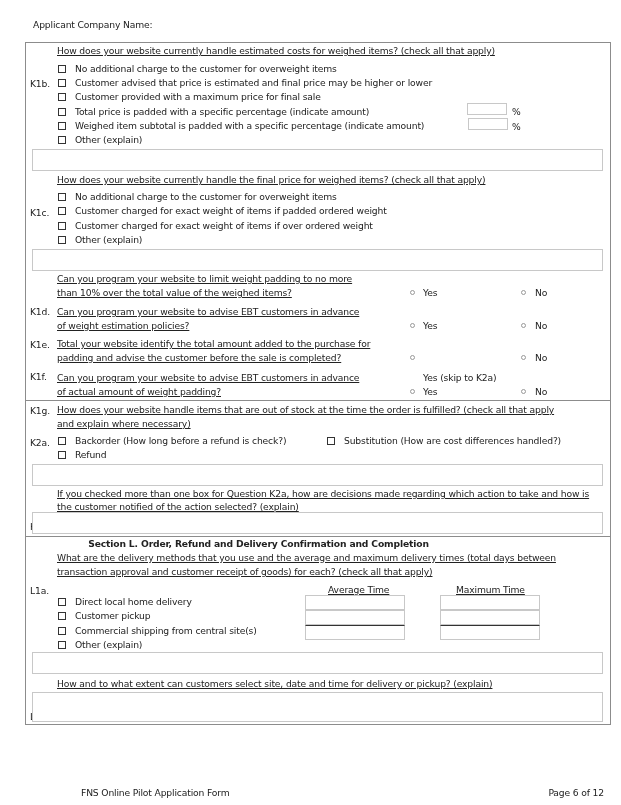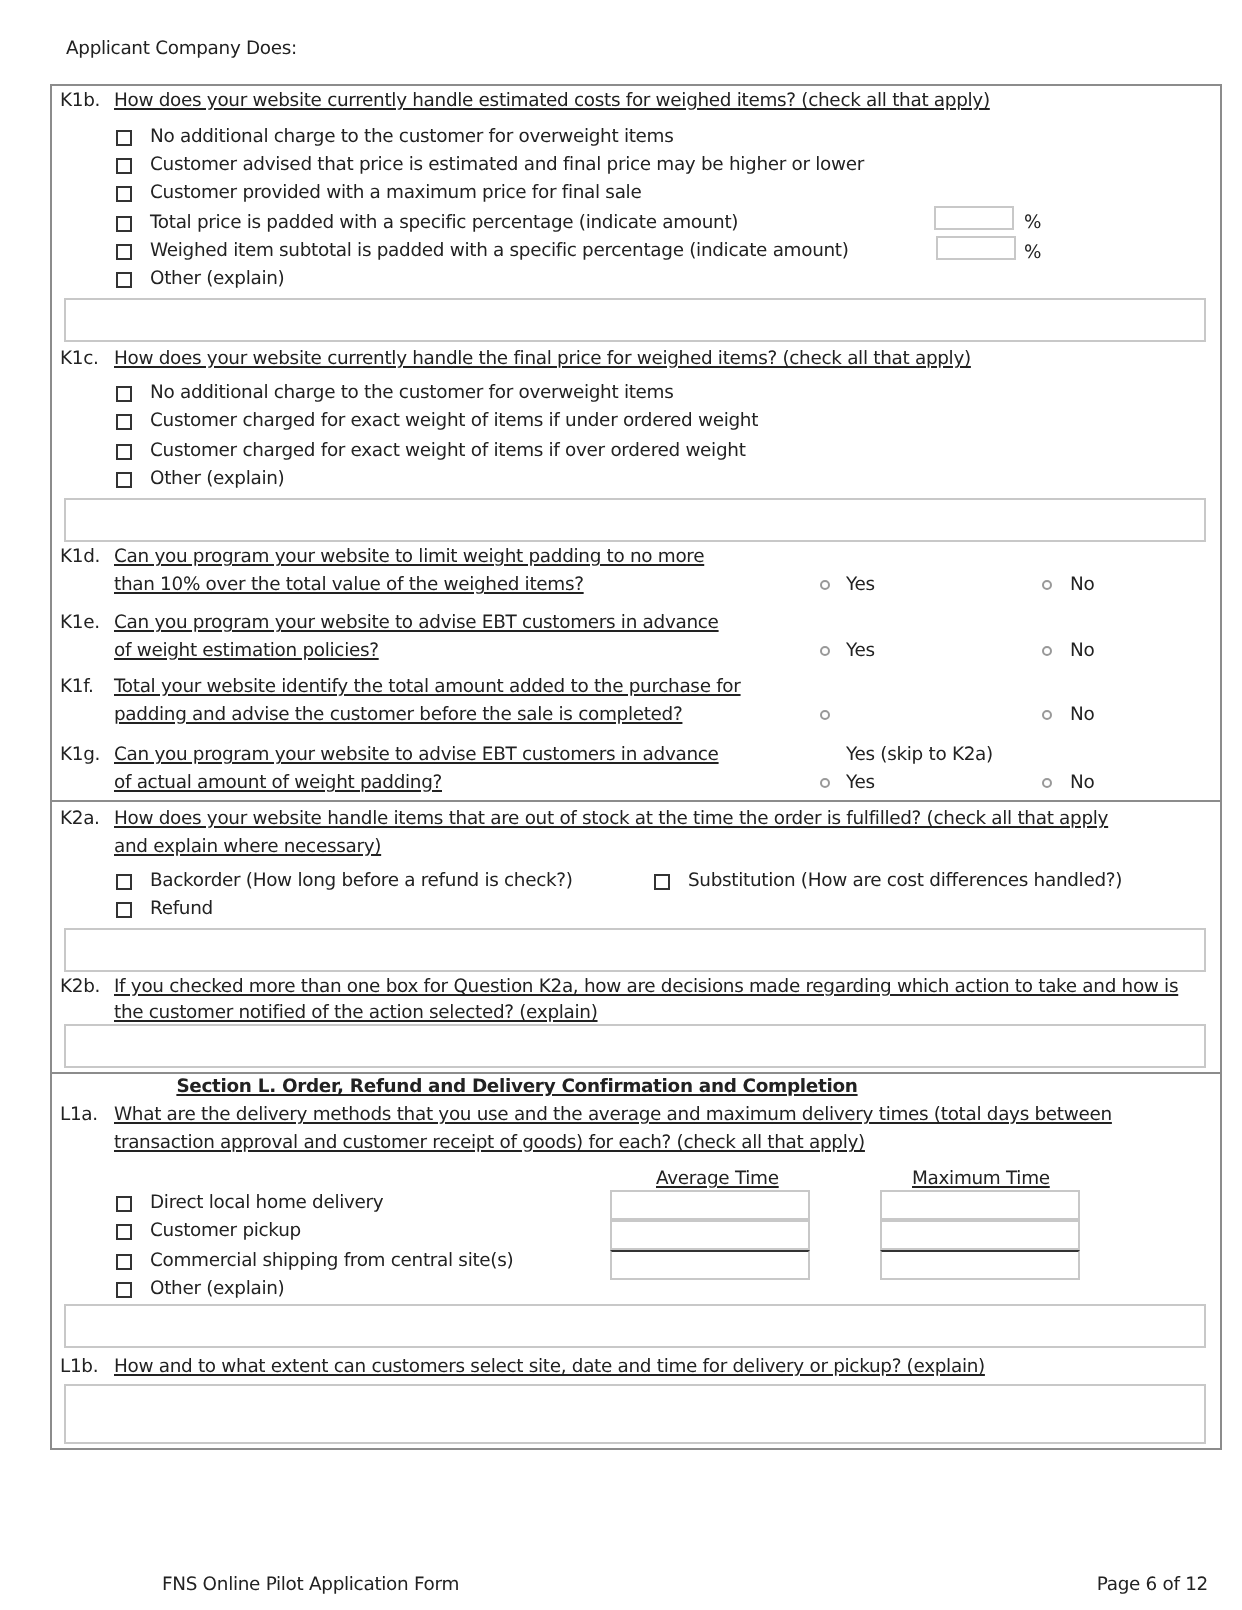--- a/index.html
+++ b/index.html
@@ -3,38 +3,38 @@
 <meta charset="utf-8">
 <style>
   html, body { margin: 0; padding: 0; background: #ffffff; }
   body { width: 621px; height: 805px; position: relative; overflow: hidden;
          font-family: "DejaVu Sans", sans-serif; font-size: 9.2px; color: #222; letter-spacing: -0.15px; }
   .abs { position: absolute; white-space: nowrap; }
   .company { left: 33px; top: 19px; }
   .frame { position: absolute; left: 25px; top: 42px; width: 586px; height: 683px;
            border: 1px solid #8c8c8c; box-sizing: border-box; }
   .hline { position: absolute; left: 25px; width: 586px; height: 0; border-top: 1px solid #8c8c8c; }
-  .qid { position: absolute; left: 30px; }
+  .qid { position: absolute; left: 30px; margin-top: 33px; }
   .qtext { position: absolute; left: 57px; text-decoration: underline; }
   .cb { position: absolute; width: 8px; height: 8px; border: 1px solid #333; box-sizing: border-box; background: #fff; }
   .cb-label { position: absolute; }
   .tbox { position: absolute; border: 1px solid #c8c8c8; box-sizing: border-box; background: #fff; }
   .pct-box { position: absolute; width: 40px; height: 12px; border: 1px solid #c8c8c8; box-sizing: border-box; }
   .radio { position: absolute; width: 5px; height: 5px; border: 1px solid #999; border-radius: 50%; box-sizing: border-box; }
   .section-title { position: absolute; left: 0; width: 517px; text-align: center; top: 538px;
-                   font-weight: bold; text-decoration: underline; }
+                   font-weight: bold; }
   .col-head { position: absolute; text-decoration: underline; }
   .cell { position: absolute; width: 100px; height: 15px; border: 1px solid #c8c8c8; box-sizing: border-box; }
   .footer-left { left: 33px; top: 787px; padding-left: 48px; }
   .footer-right { right: 17px; top: 787px; }
 </style>
 </head>
 <body>
 
-<div class="abs company">Applicant Company Does:</div>
+<div class="abs company">Applicant Company Name:</div>
 
 <div class="frame"></div>
 
 <div class="abs qid" style="top:45px">K1b.</div>
 <div class="abs qtext" style="top:45px">How does your website currently handle estimated costs for weighed items?  (check all that apply)</div>
 
 <div class="cb" style="left:58px;top:65px"></div>
 <div class="abs cb-label" style="left:75px;top:63px">No additional charge to the customer for overweight items</div>
 <div class="cb" style="left:58px;top:79px"></div>
 <div class="abs cb-label" style="left:75px;top:77px">Customer advised that price is estimated and final price may be higher or lower</div>
@@ -50,21 +50,21 @@
 <div class="abs" style="left:512px;top:121px">%</div>
 <div class="cb" style="left:58px;top:136px"></div>
 <div class="abs cb-label" style="left:75px;top:134px">Other (explain)</div>
 <div class="tbox" style="left:32px;top:149px;width:571px;height:22px"></div>
 
 <div class="abs qid" style="top:174px">K1c.</div>
 <div class="abs qtext" style="top:174px">How does your website currently handle the final price for weighed items?  (check all that apply)</div>
 <div class="cb" style="left:58px;top:193px"></div>
 <div class="abs cb-label" style="left:75px;top:191px">No additional charge to the customer for overweight items</div>
 <div class="cb" style="left:58px;top:207px"></div>
-<div class="abs cb-label" style="left:75px;top:205px">Customer charged for exact weight of items if under ordered weight</div>
+<div class="abs cb-label" style="left:75px;top:205px">Customer charged for exact weight of items if padded ordered weight</div>
 <div class="cb" style="left:58px;top:222px"></div>
 <div class="abs cb-label" style="left:75px;top:220px">Customer charged for exact weight of items if over ordered weight</div>
 <div class="cb" style="left:58px;top:236px"></div>
 <div class="abs cb-label" style="left:75px;top:234px">Other (explain)</div>
 <div class="tbox" style="left:32px;top:249px;width:571px;height:22px"></div>
 
 <div class="abs qid" style="top:273px">K1d.</div>
 <div class="abs qtext" style="top:273px">Can you program your website to limit weight padding to no more</div>
 <div class="abs qtext" style="top:287px">than 10% over the total value of the weighed items?</div>
 <div class="radio" style="left:410px;top:290px"></div>

